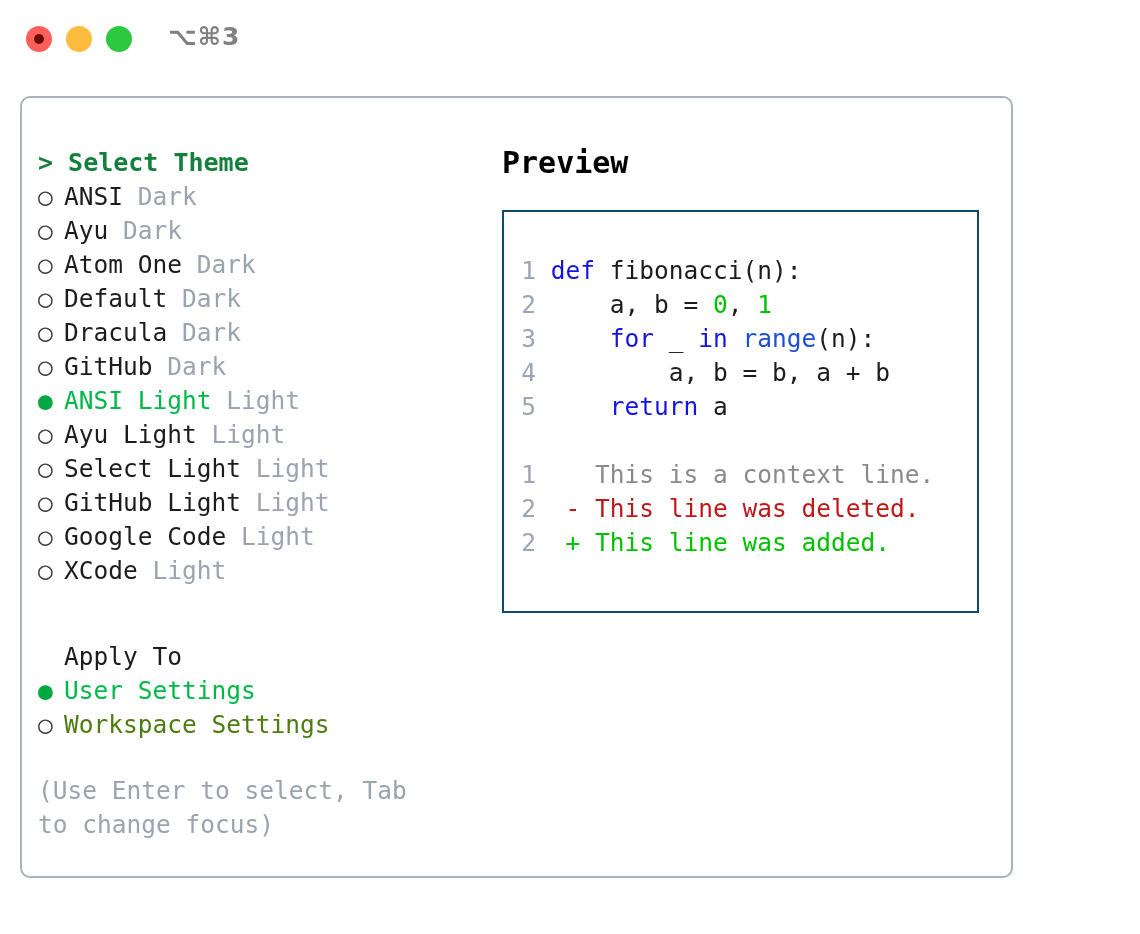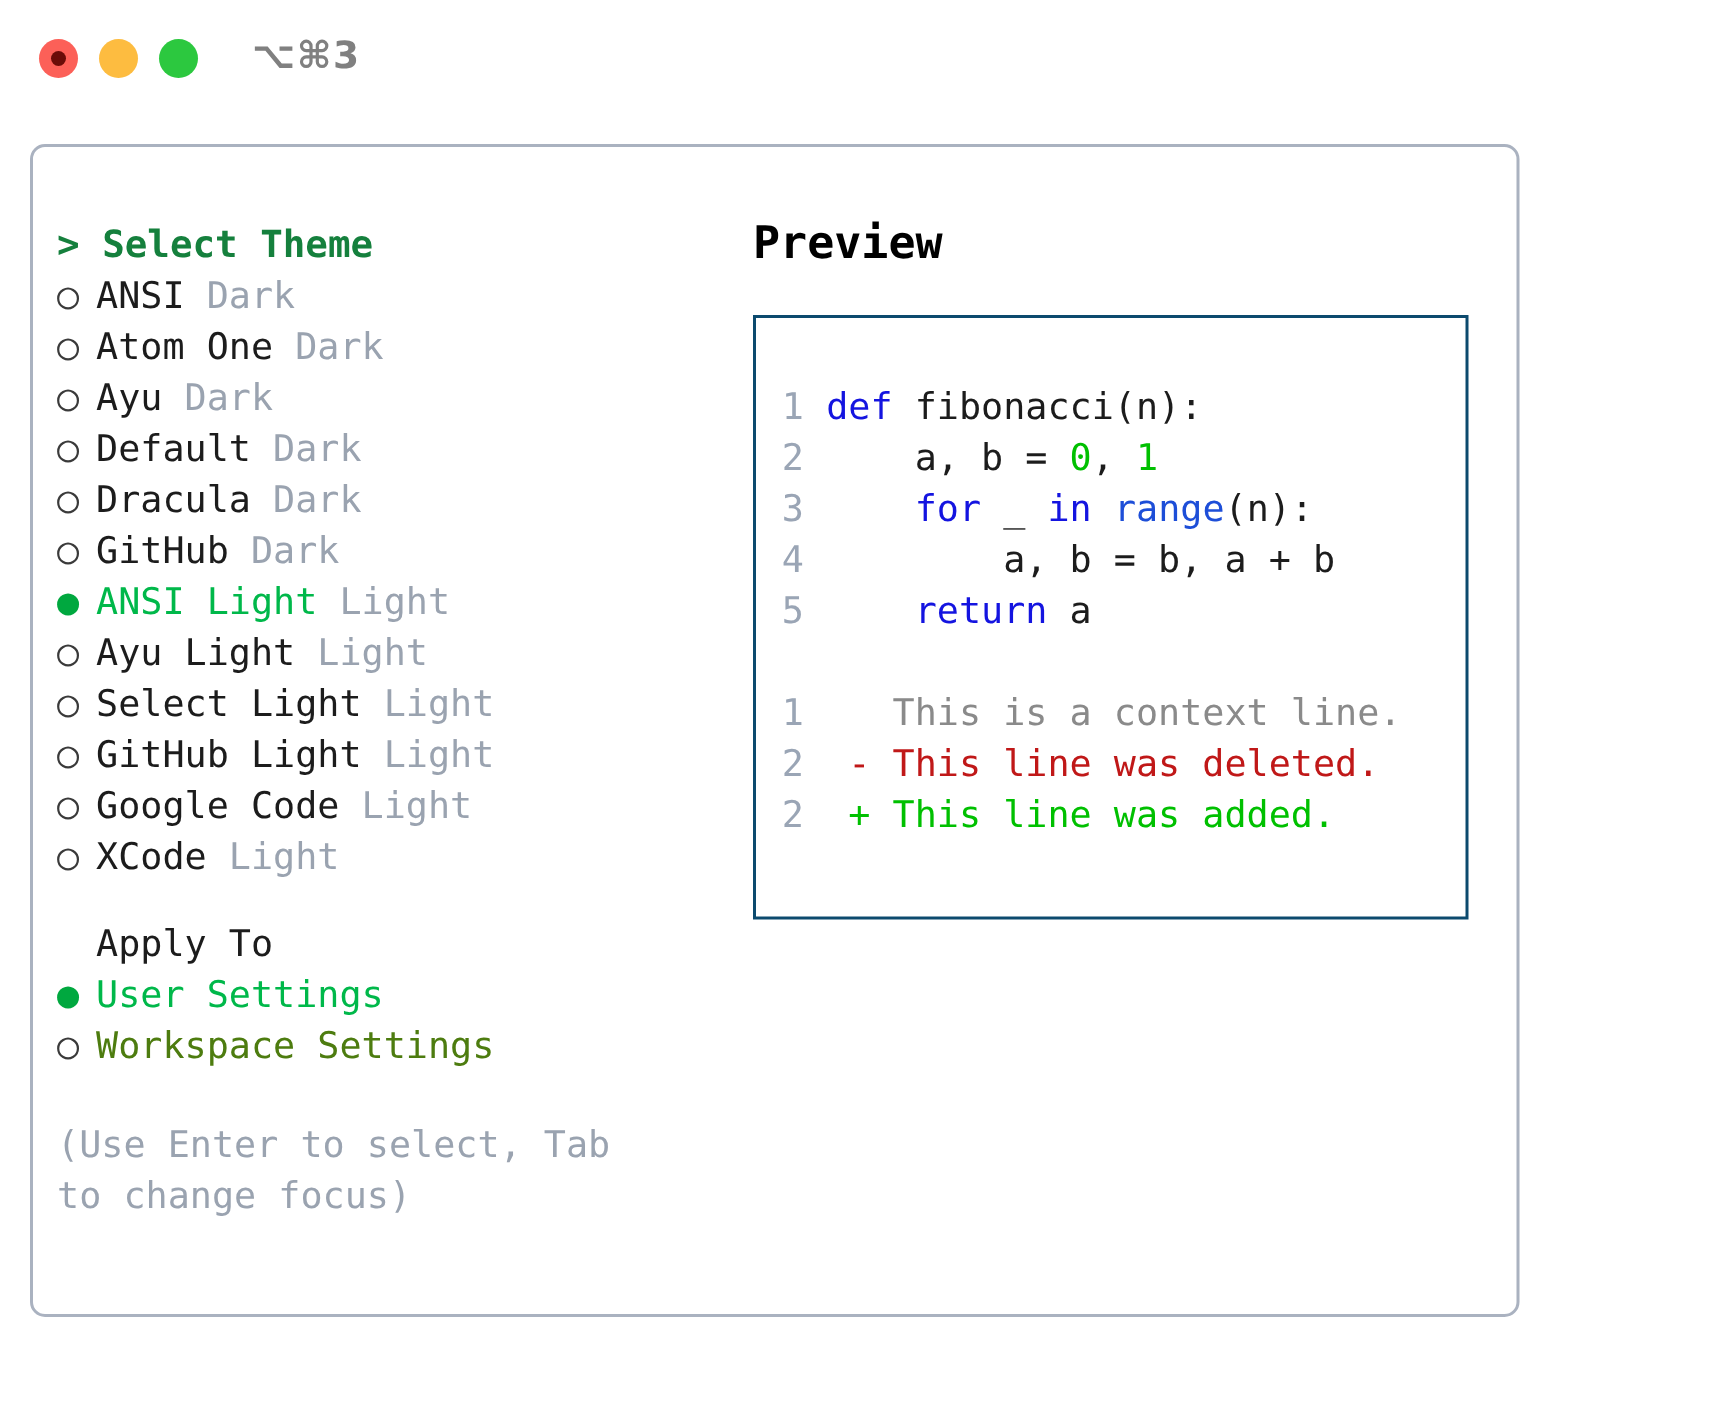--- a/index.html
+++ b/index.html
@@ -99,21 +99,21 @@
     font-weight: bold;
     font-size: 25px;
     color: #15803d;
   }
   .theme-name { color: #1c1c1c; }
   .theme-kind { color: #9aa3b0; }
   .row.selected .theme-name,
   .row.selected .theme-kind-sel { color: #00b84a; }
   .row.selected .theme-kind { color: #9aa3b0; }
 
-  #apply-block { margin-top: 24px; }
+  #apply-block { margin-top: 52px; }
   #apply-header {
     height: 34px;
     line-height: 34px;
     font-size: 24.5px;
     color: #1c1c1c;
     padding-left: 26px;
     white-space: pre;
   }
   .apply-row.selected .apply-label { color: #00b84a; }
   .apply-label { color: #4d7c0f; }
@@ -191,22 +191,22 @@
   </div>
 
   <div id="main-panel">
 
     <div id="theme-column">
 
       <div class="row" id="theme-header">&gt; Select Theme</div>
 
       <div id="theme-list">
           <div class="row"><span class="bullet">○</span><span class="theme-name">ANSI</span><span class="theme-name"> </span><span class="theme-kind">Dark</span></div>
+          <div class="row"><span class="bullet">○</span><span class="theme-name">Ayu</span><span class="theme-name"> </span><span class="theme-kind">Dark</span></div>
           <div class="row"><span class="bullet">○</span><span class="theme-name">Atom One</span><span class="theme-name"> </span><span class="theme-kind">Dark</span></div>
-          <div class="row"><span class="bullet">○</span><span class="theme-name">Ayu</span><span class="theme-name"> </span><span class="theme-kind">Dark</span></div>
           <div class="row"><span class="bullet">○</span><span class="theme-name">Default</span><span class="theme-name"> </span><span class="theme-kind">Dark</span></div>
           <div class="row"><span class="bullet">○</span><span class="theme-name">Dracula</span><span class="theme-name"> </span><span class="theme-kind">Dark</span></div>
           <div class="row"><span class="bullet">○</span><span class="theme-name">GitHub</span><span class="theme-name"> </span><span class="theme-kind">Dark</span></div>
           <div class="row selected"><span class="bullet bullet-sel">●</span><span class="theme-name">ANSI Light</span><span class="theme-name"> </span><span class="theme-kind">Light</span></div>
           <div class="row"><span class="bullet">○</span><span class="theme-name">Ayu Light</span><span class="theme-name"> </span><span class="theme-kind">Light</span></div>
           <div class="row"><span class="bullet">○</span><span class="theme-name">Select Light</span><span class="theme-name"> </span><span class="theme-kind">Light</span></div>
           <div class="row"><span class="bullet">○</span><span class="theme-name">GitHub Light</span><span class="theme-name"> </span><span class="theme-kind">Light</span></div>
           <div class="row"><span class="bullet">○</span><span class="theme-name">Google Code</span><span class="theme-name"> </span><span class="theme-kind">Light</span></div>
           <div class="row"><span class="bullet">○</span><span class="theme-name">XCode</span><span class="theme-name"> </span><span class="theme-kind">Light</span></div>
         </div>

